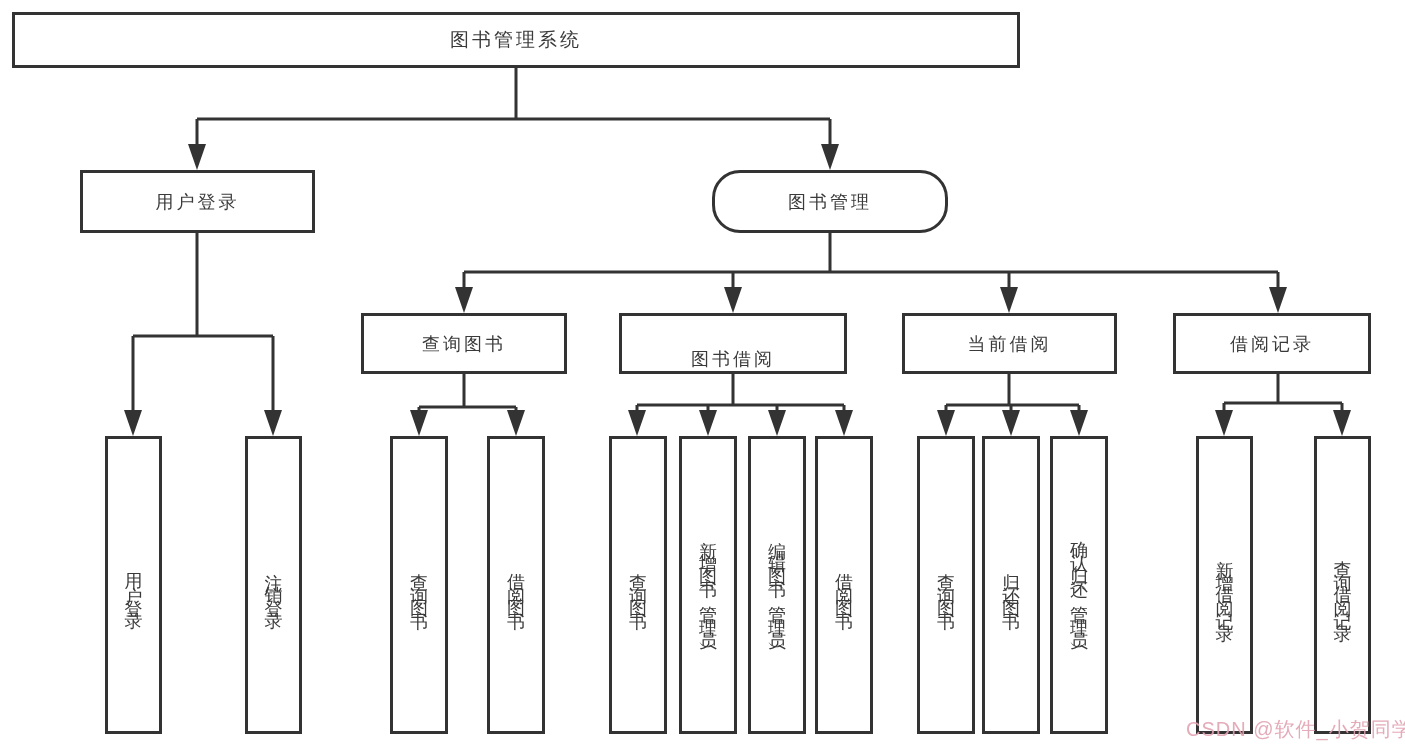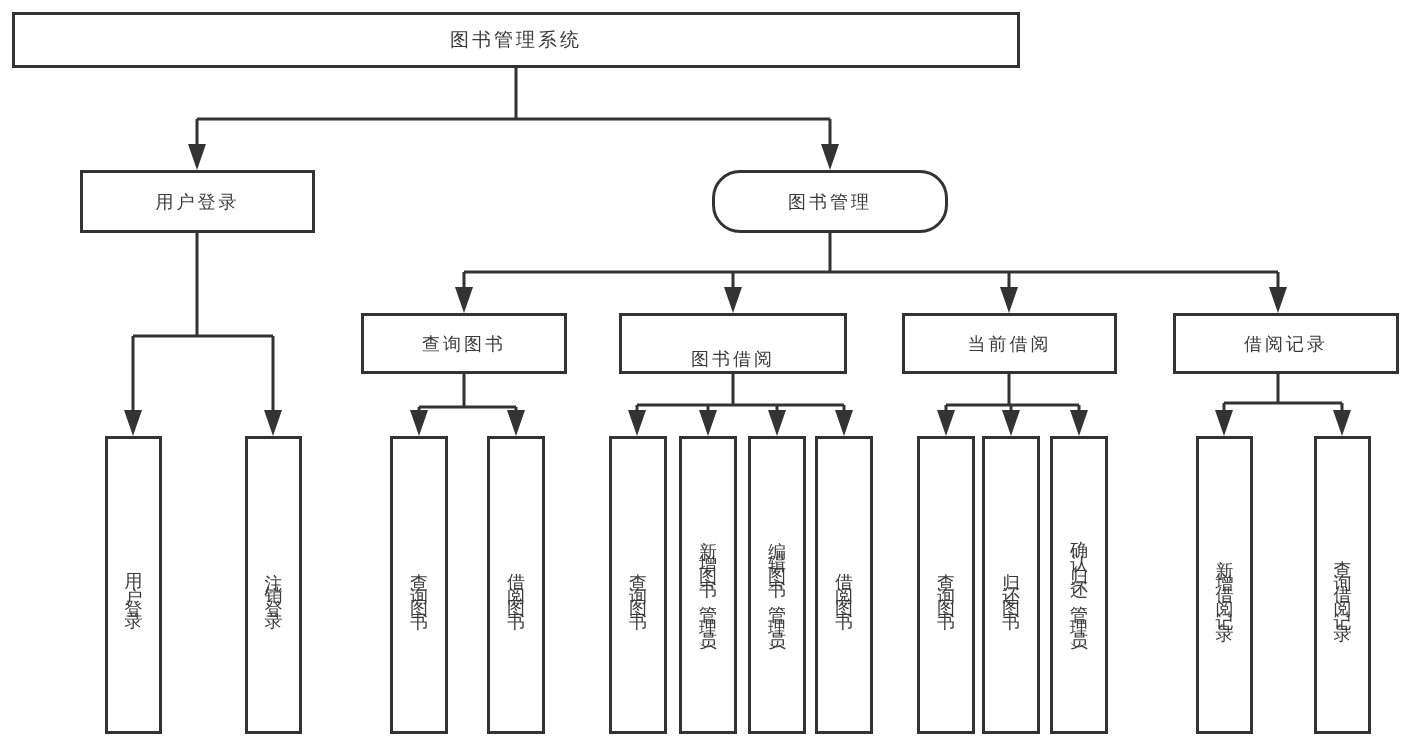--- a/index.html
+++ b/index.html
@@ -22,21 +22,21 @@
 
   
   .b-user-login { left:80px;  top:170px; width:235px; height:63px; }
   .b-book-mgmt  { left:712px; top:170px; width:236px; height:63px;border-radius:28px; }
 
   
   .lv3 { top:313px; height:61px; }
   .b-newbook { left:361px;  width:206px; }
   .b-borrow  { left:619px;  width:228px;align-items:flex-end; }
   .b-current { left:902px;  width:215px; }
-  .b-records { left:1173px; width:226px; }
+  .b-records { left:1173px; width:198px; }
 
   
   .leaf { top:436px; height:298px; width:58px; }
   .vl {
     writing-mode:vertical-rl; text-orientation:mixed;
     font-size:18px; letter-spacing:13px; line-height:1;
     color:#3a3a3a; white-space:nowrap;
   }
   .lf-a1 { left:105px;  width:57px; }
   .lf-a2 { left:245px;  width:57px; }
@@ -160,14 +160,15 @@
     <span class="vl">确认归还（管理员）</span>
   </div>
 
   <div class="box leaf lf-e1">
     <span class="vl">新增借阅记录</span>
   </div>
   <div class="box leaf lf-e2">
     <span class="vl">查询借阅记录</span>
   </div>
 
+  <div class="watermark">CSDN @软件_小贺同学</div>
 
 </div>
 
 </body></html>

